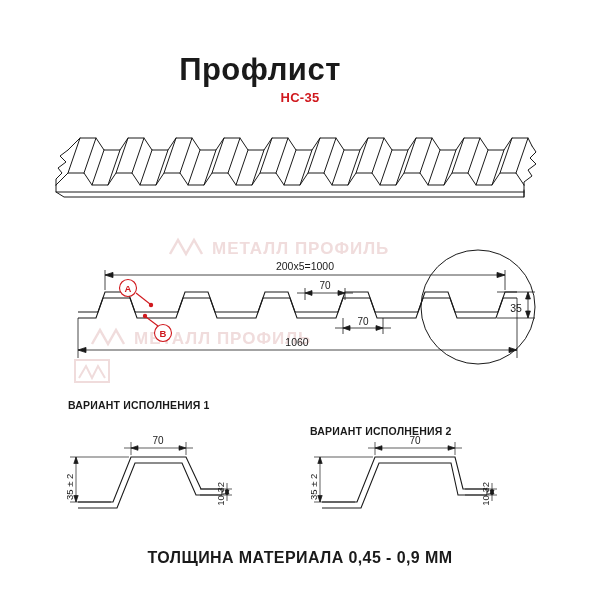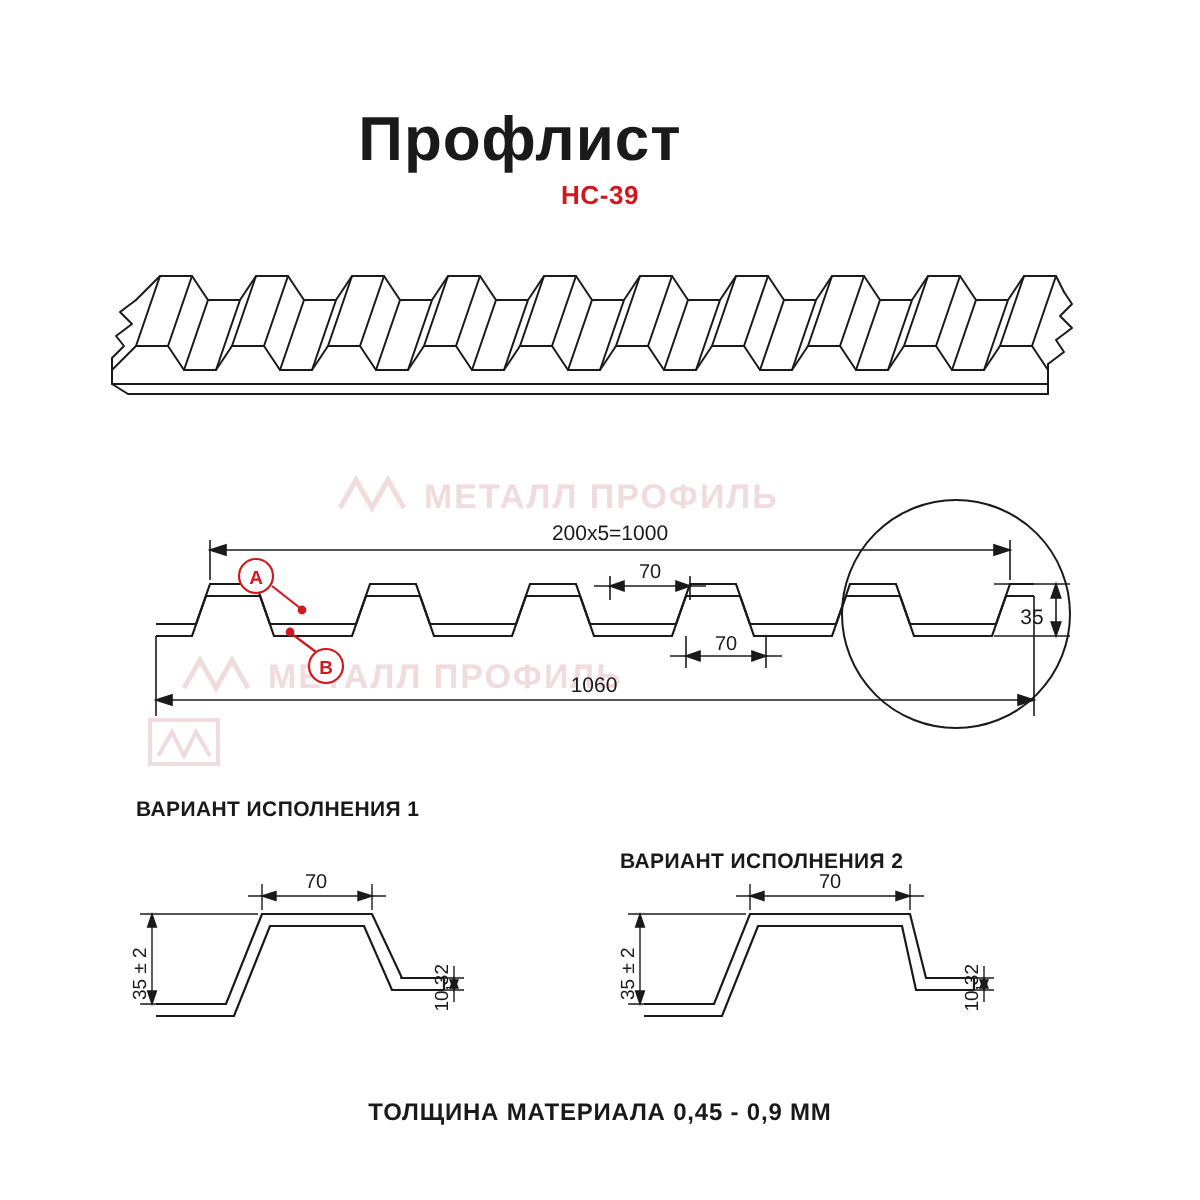--- a/index.html
+++ b/index.html
@@ -52,21 +52,21 @@
     line-height: 14px;
   }
   #variant1-label { left: 68px; top: 398px; width: 220px; }
   #variant2-label { left: 310px; top: 424px; width: 250px; }
   .footer {
     position: absolute;
     top: 549px;
     left: 0;
     width: 600px;
     text-align: center;
-    font-size: 12px;
+    font-size: 16px;
     font-weight: bold;
     letter-spacing: 0.4px;
     color: #1a1a1a;
   }
   svg { display: block; }
   .svg-layer {
     position: absolute;
     left: 0;
     top: 0;
   }
@@ -82,21 +82,21 @@
     fill: #f0dcdc;
     letter-spacing: 1px;
   }
 </style>
 </head>
 <body>
 
 <div class="page">
 
   <div class="title">Профлист</div>
-  <div class="subtitle">НС-39</div>
+  <div class="subtitle">НС-35</div>
 
   <svg class="svg-layer wm" width="600" height="600" viewBox="0 0 600 600">
     <g transform="translate(170,240)">
       <g transform="translate(0,0)" fill="none" stroke="#f0dcdc" stroke-width="2.5">
         <path d="M0,14 L8,0 L16,14 L24,0 L32,14"></path>
       </g>
       <text class="wm-text" x="42" y="14">МЕТАЛЛ ПРОФИЛЬ</text>
     </g>
     <g transform="translate(92,330)">
       <g transform="translate(0,0)" fill="none" stroke="#f0dcdc" stroke-width="2.5">

